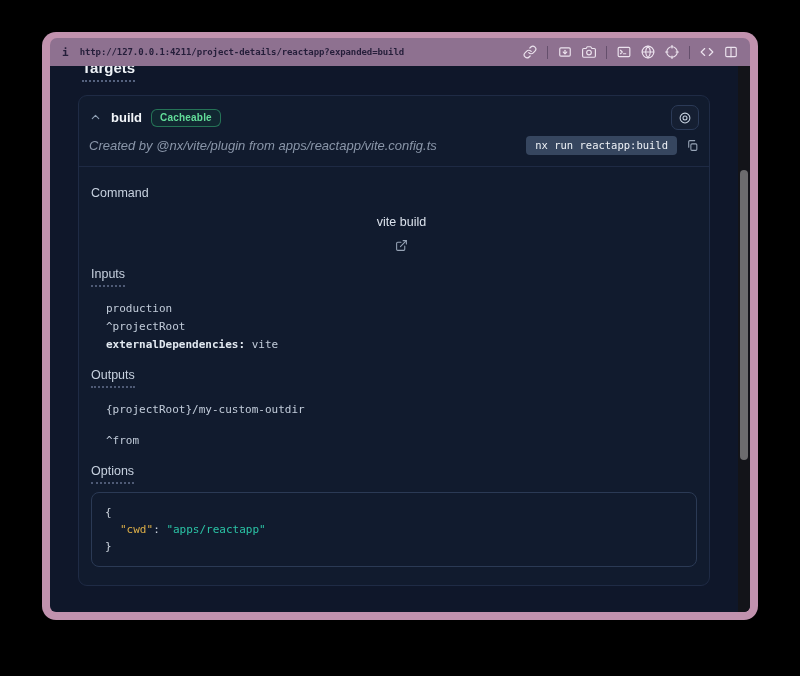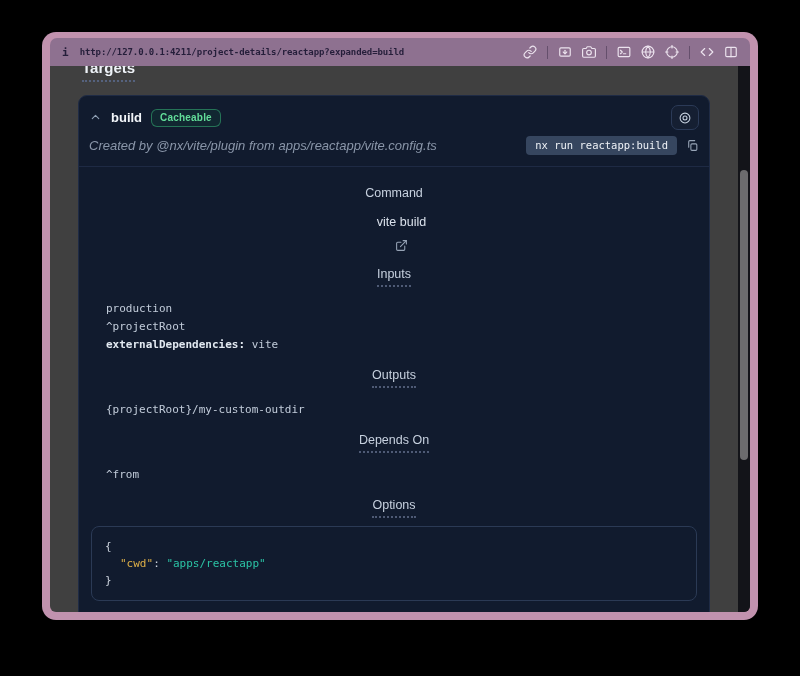--- a/index.html
+++ b/index.html
@@ -20,21 +20,21 @@
   .url { font-family:"DejaVu Sans Mono", monospace; font-weight:700; font-size:9px;
     letter-spacing:-0.1px; color:#251e3a; white-space:nowrap; }
   .tb-spacer { flex:1; }
   .tb-icons { display:flex; align-items:center; gap:10px; color:#ece3ee; }
   .tb-icons .icon { display:inline-flex; }
   .tb-icons svg { width:14px; height:14px; stroke:currentColor; fill:none;
     stroke-width:2; stroke-linecap:round; stroke-linejoin:round; }
   .tb-divider { width:1px; height:13px; background:rgba(40,30,54,.4); }
 
   
-  .viewport { position:relative; height:546px; background:#404040;
+  .viewport { position:relative; height:546px; background:#0f172a;
     border-radius:0 0 6px 6px; overflow:hidden; }
   .page { position:absolute; left:0; top:0; right:0; bottom:0;
     padding:0 40px 0 28px; overflow:hidden; }
 
   .page-title { margin:-7px 0 0 4px; font-size:15px; font-weight:700; color:#eef2f7; }
   .page-title span { display:inline-block; border-bottom:2px dotted #55627e; padding-bottom:4px; }
 
   
   .card { margin-top:13px; background:#111b2e; border:1px solid #1f2b45; border-radius:9px; }
   .card-h1 { display:flex; align-items:center; gap:9px; padding:9px 10px 3px 10px; }
@@ -55,21 +55,21 @@
     border-bottom:1px solid #1e2a44; }
   .created-by { font-style:italic; font-size:13px; color:#8a96a9; }
   .cmd-chip { font-family:"DejaVu Sans Mono", monospace; font-size:10.5px;
     color:#eef2f7; background:#36465f; border-radius:4px; padding:3px 9px 4px 9px;
     white-space:nowrap; }
   .copy-btn { display:inline-flex; margin-left:9px; color:#98a5b7; cursor:pointer; }
   .copy-btn svg { width:13px; height:13px; stroke:currentColor; fill:none;
     stroke-width:2; stroke-linecap:round; stroke-linejoin:round; }
 
   .card-body { padding:18px 12px 18px 12px; }
-  .sec-label { font-size:12.5px; font-weight:500; color:#c7d1df; line-height:16px;text-align:center; }
+  .sec-label { font-size:12.5px; font-weight:500; color:#c7d1df; line-height:16px; }
   .sec-label.dotted span { display:inline-block; border-bottom:2px dotted #4e5a75; padding-bottom:3px; }
 
   .command-value { margin:13px 0 14px 15px; display:flex; align-items:center; gap:9px;
     font-size:12.5px; color:#dbe2ec; line-height:16px;flex-direction:column; }
   .ext-link { display:inline-flex; color:#96a3b5; cursor:pointer; }
   .ext-link svg { width:13px; height:13px; stroke:currentColor; fill:none;
     stroke-width:2; stroke-linecap:round; stroke-linejoin:round; }
 
   .mono-list { margin:13px 0 13px 15px; font-family:"DejaVu Sans Mono", monospace;
     font-size:11px; line-height:18px; color:#c2ccda; }
@@ -210,21 +210,20 @@
               <div>production</div>
               <div>^projectRoot</div>
               <div><span class="mono-key">externalDependencies:</span><span> vite</span></div>
             </div>
 
             <div class="sec-label dotted"><span>Outputs</span></div>
             <div class="mono-list">
               <div>{projectRoot}/my-custom-outdir</div>
             </div>
 
-            <div class="sec-label dotted"><span>Depends On</span></div>
             <div class="mono-list">
               <div>^from</div>
             </div>
 
             <div class="sec-label dotted"><span>Options</span></div>
             <div class="json-box">
               <div class="json-punct">{</div>
               <div class="json-indent"><span class="json-key">"cwd"</span><span class="json-punct">: </span><span class="json-str">"apps/reactapp"</span></div>
               <div class="json-punct">}</div>
             </div>

